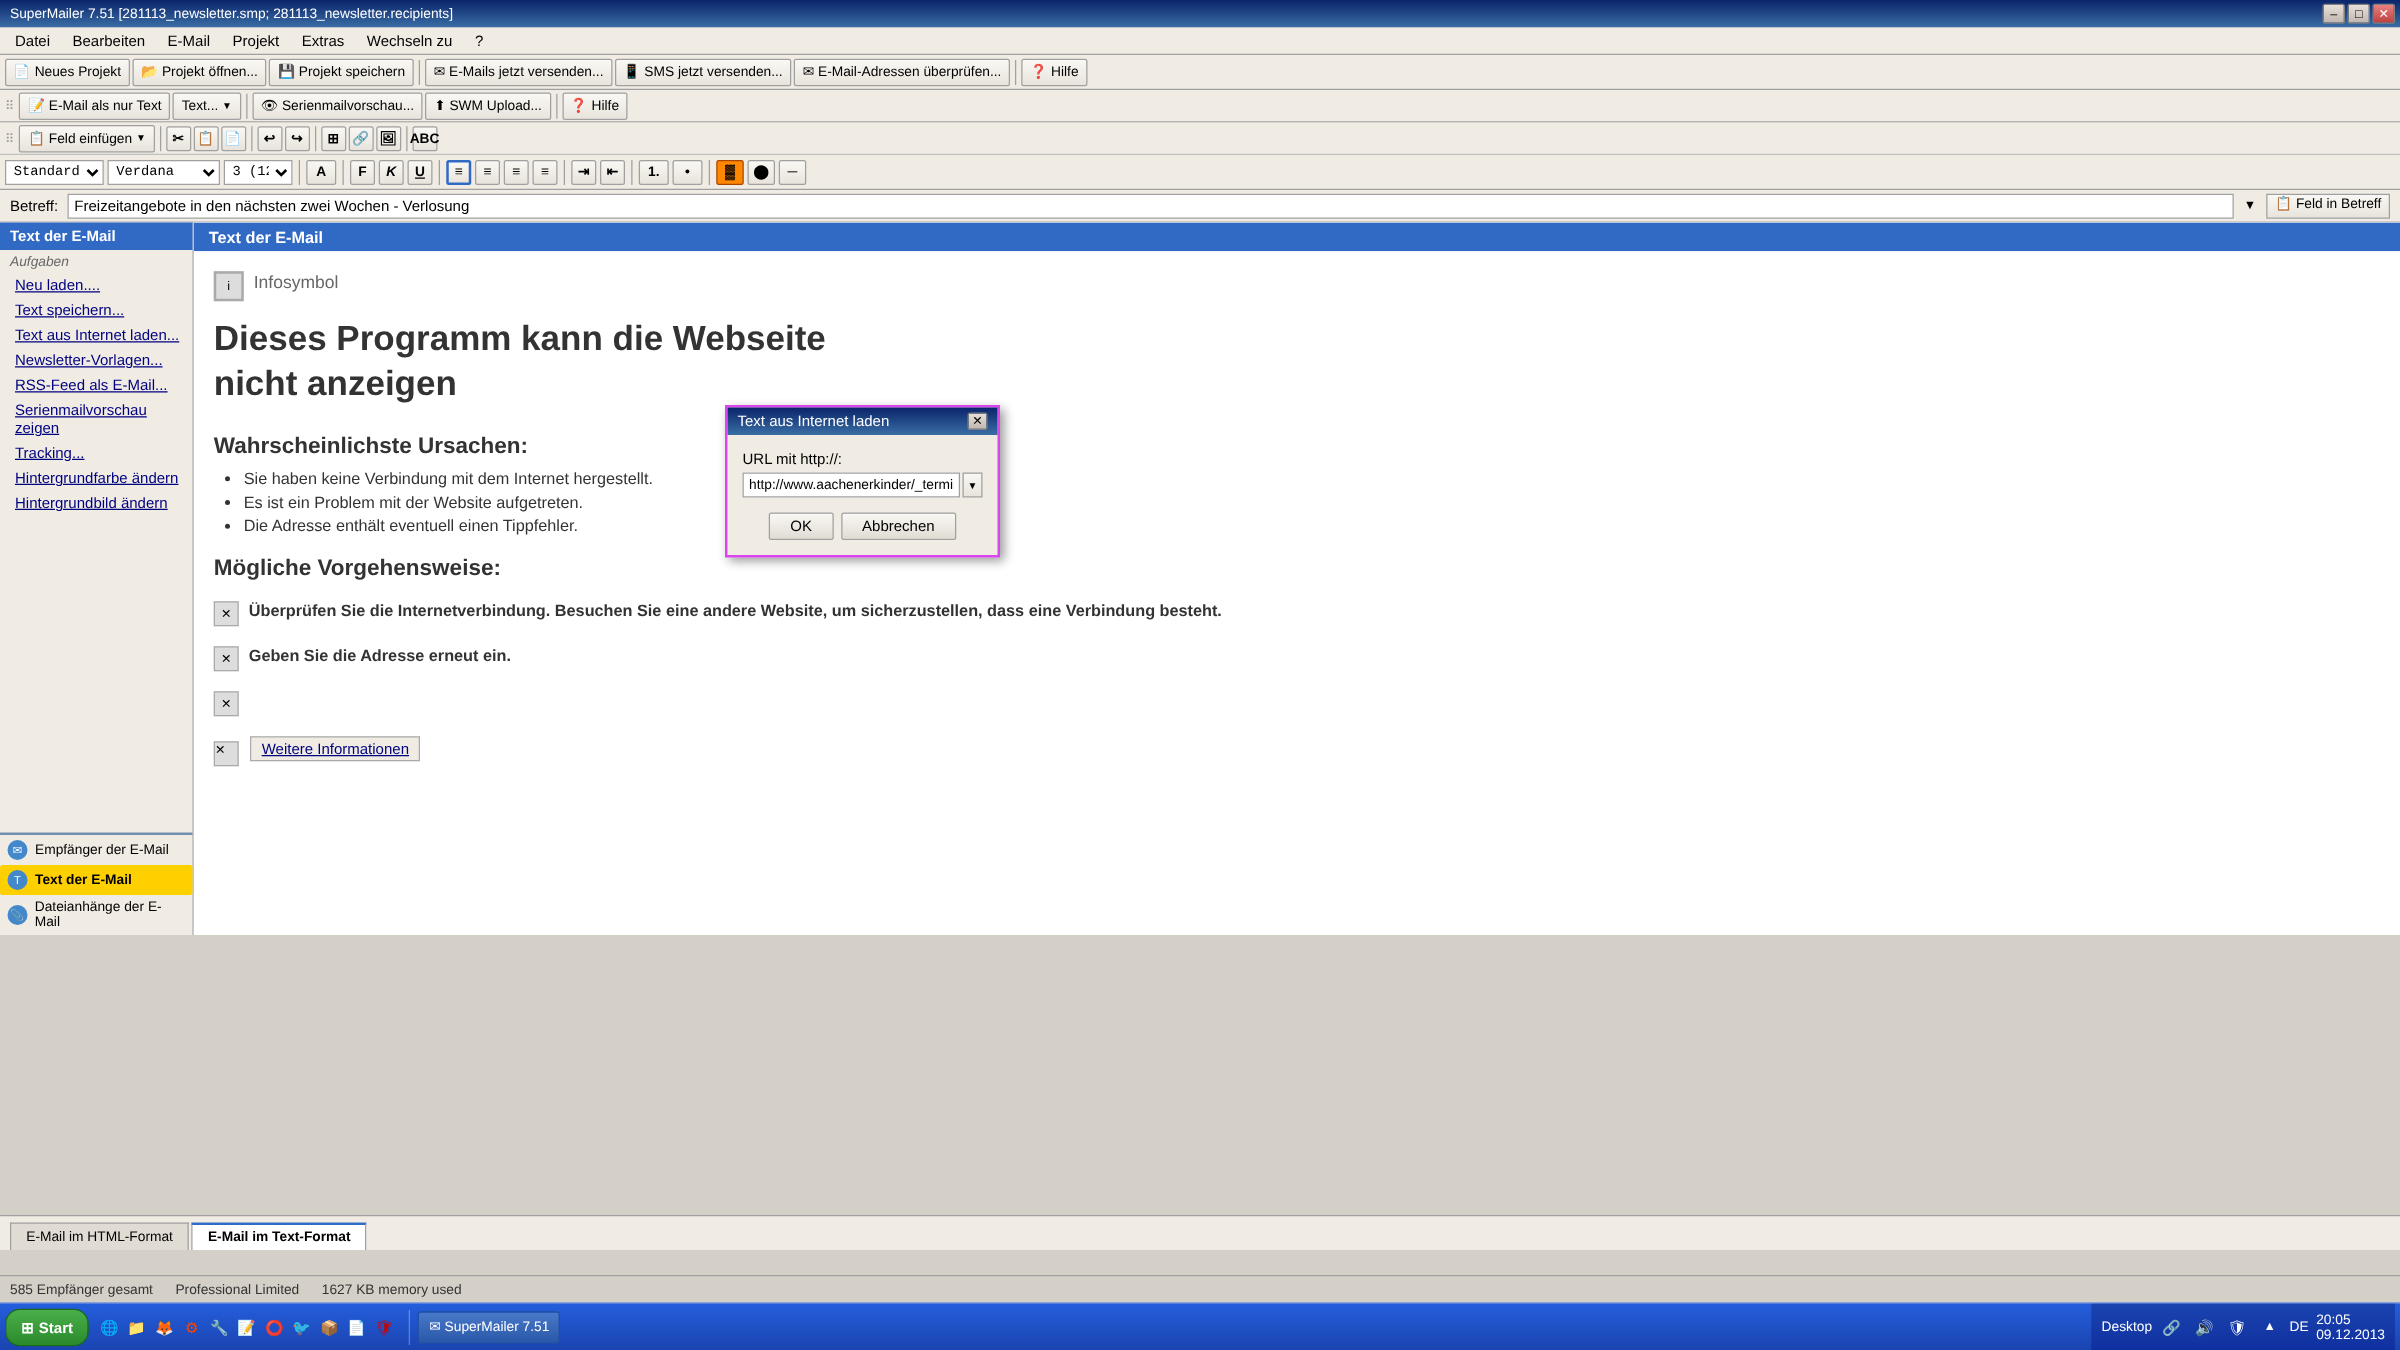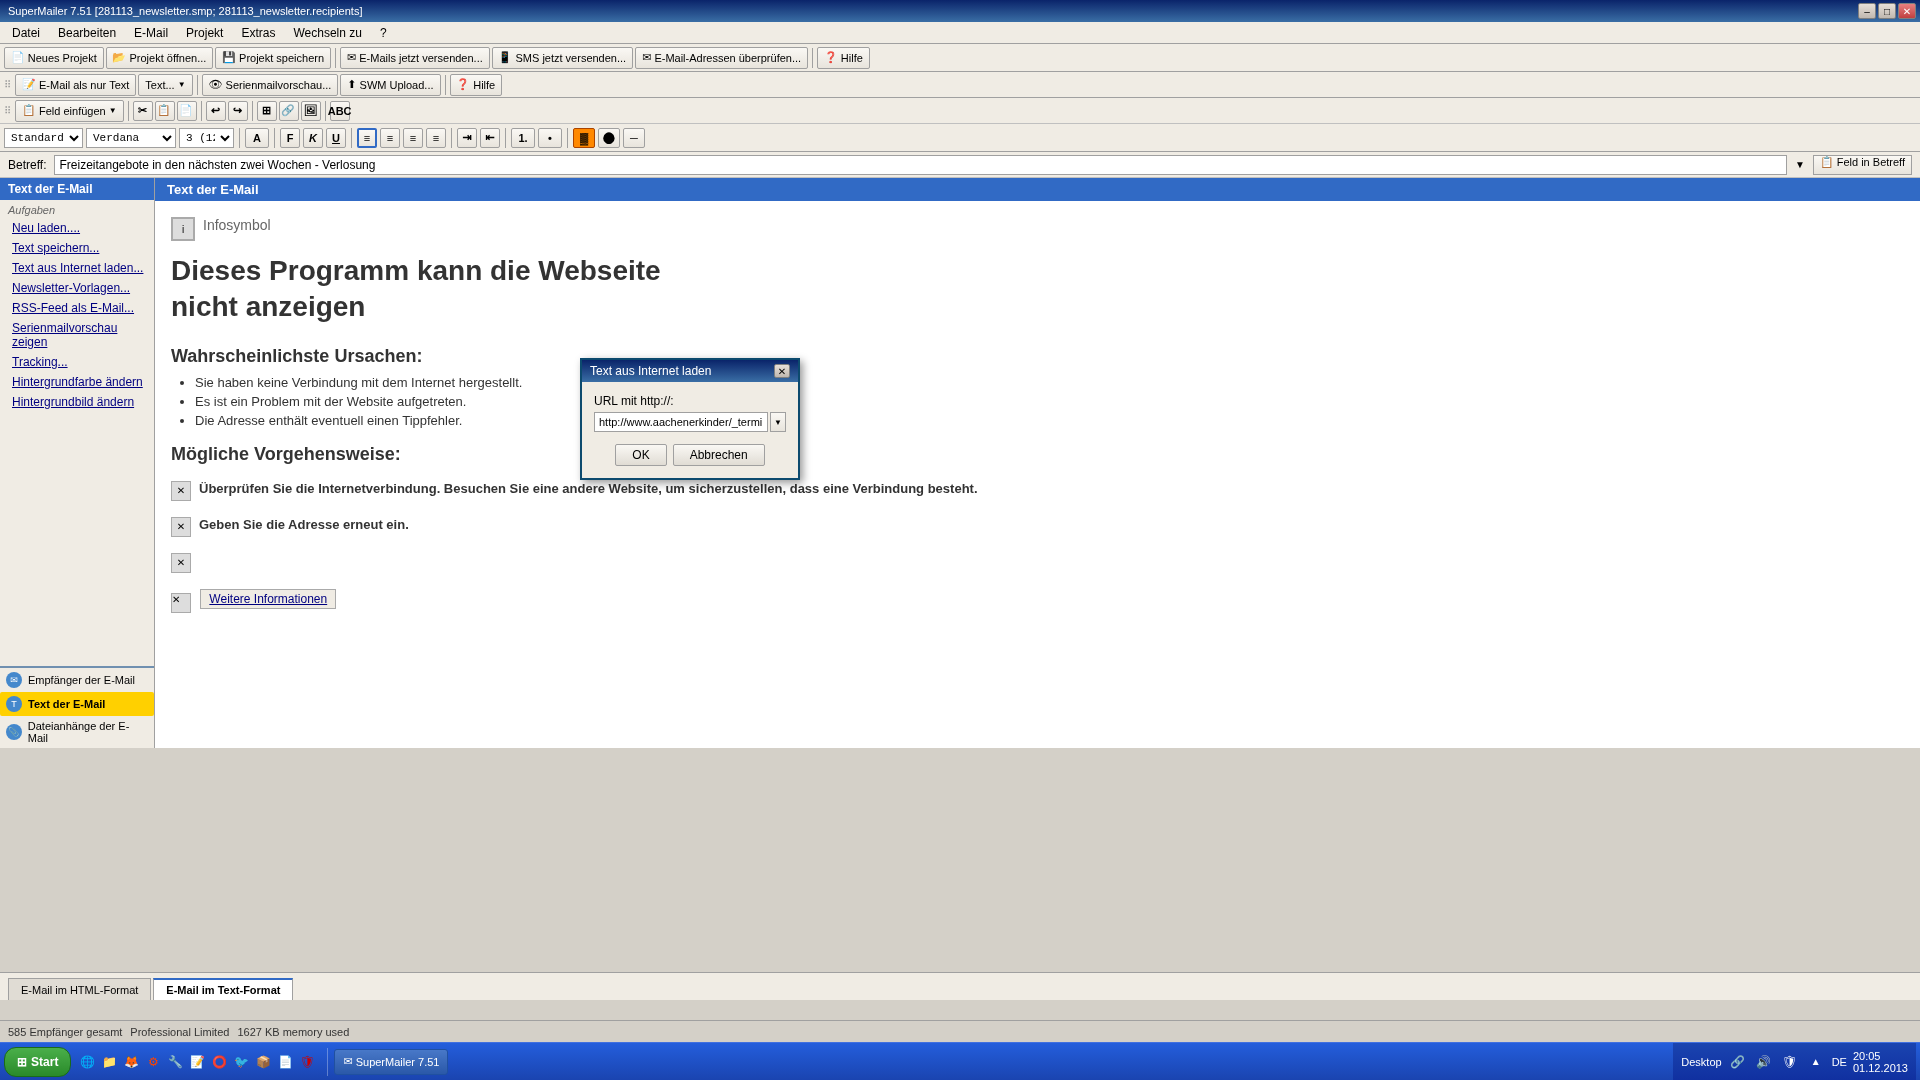--- a/index.html
+++ b/index.html
@@ -251,21 +251,21 @@
     }
 
     
     .status-bar {
       height: 22px;
       background: #d4d0c8;
       border-top: 1px solid #a0a0a0;
       display: flex;
       align-items: center;
       padding: 0 8px;
-      gap: 8px;
+      gap: 18px;
       font-size: 11px;
     }
     .status-item { color: #333; }
 
     
     .taskbar {
       height: 38px;
       background: linear-gradient(to bottom, #245edc, #1a44b0);
       border-top: 1px solid #4070e0;
       display: flex;
@@ -306,25 +306,25 @@
       align-items: center;
       gap: 6px;
       background: linear-gradient(to bottom, #1a44b0, #1030a0);
       padding: 0 8px;
       height: 100%;
     }
     .taskbar-time { color: white; font-size: 11px; text-align: left; }
     .tray-icon { width: 20px; height: 20px; display: flex; align-items: center; justify-content: center; font-size: 12px; color: white; cursor: pointer; }
     .dialog {
       position: absolute;
-      top: 358px;
+      top: 324px;
       left: 580px;
       width: 220px;
       background: #f0ece4;
-      border: 2px solid #0c4a6e;
+      border: 2px solid #d946ef;
       box-shadow: 3px 3px 8px rgba(0,0,0,0.4);
     }
     .dialog-title {
       background: linear-gradient(to bottom, #0a246a, #3a6ea5);
       color: white;
       padding: 4px 8px;
       font-size: 12px;
       display: flex;
       justify-content: space-between;
       align-items: center;
@@ -649,21 +649,21 @@
 
     <div class="taskbar-right">
       <span style="color:white; font-size:11px;">Desktop</span>
       <div class="tray-icon">🔗</div>
       <div class="tray-icon">🔊</div>
       <div class="tray-icon">🛡</div>
       <div class="tray-icon" style="font-size:10px;">▲</div>
       <span style="color:white; font-size:11px;">DE</span>
       <div class="taskbar-time">
         <div>20:05</div>
-        <div>01.12.2013</div>
+        <div>09.12.2013</div>
       </div>
     </div>
   </div>
 
   <div class="dialog">
     <div class="dialog-title">
       <span>Text aus Internet laden</span>
       <div class="dialog-close">✕</div>
     </div>
     <div class="dialog-body">

